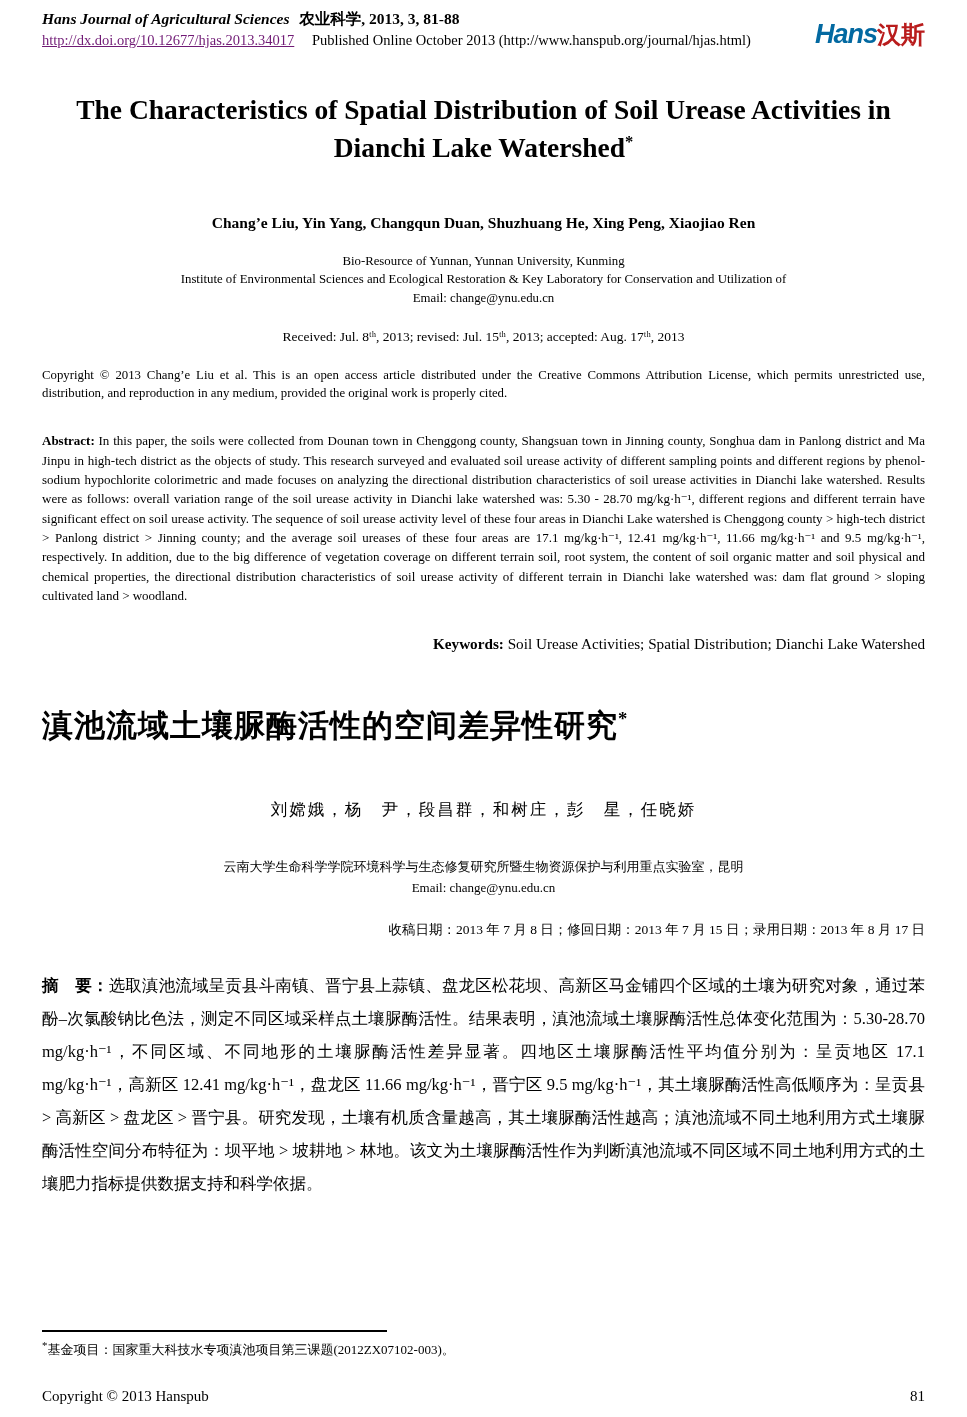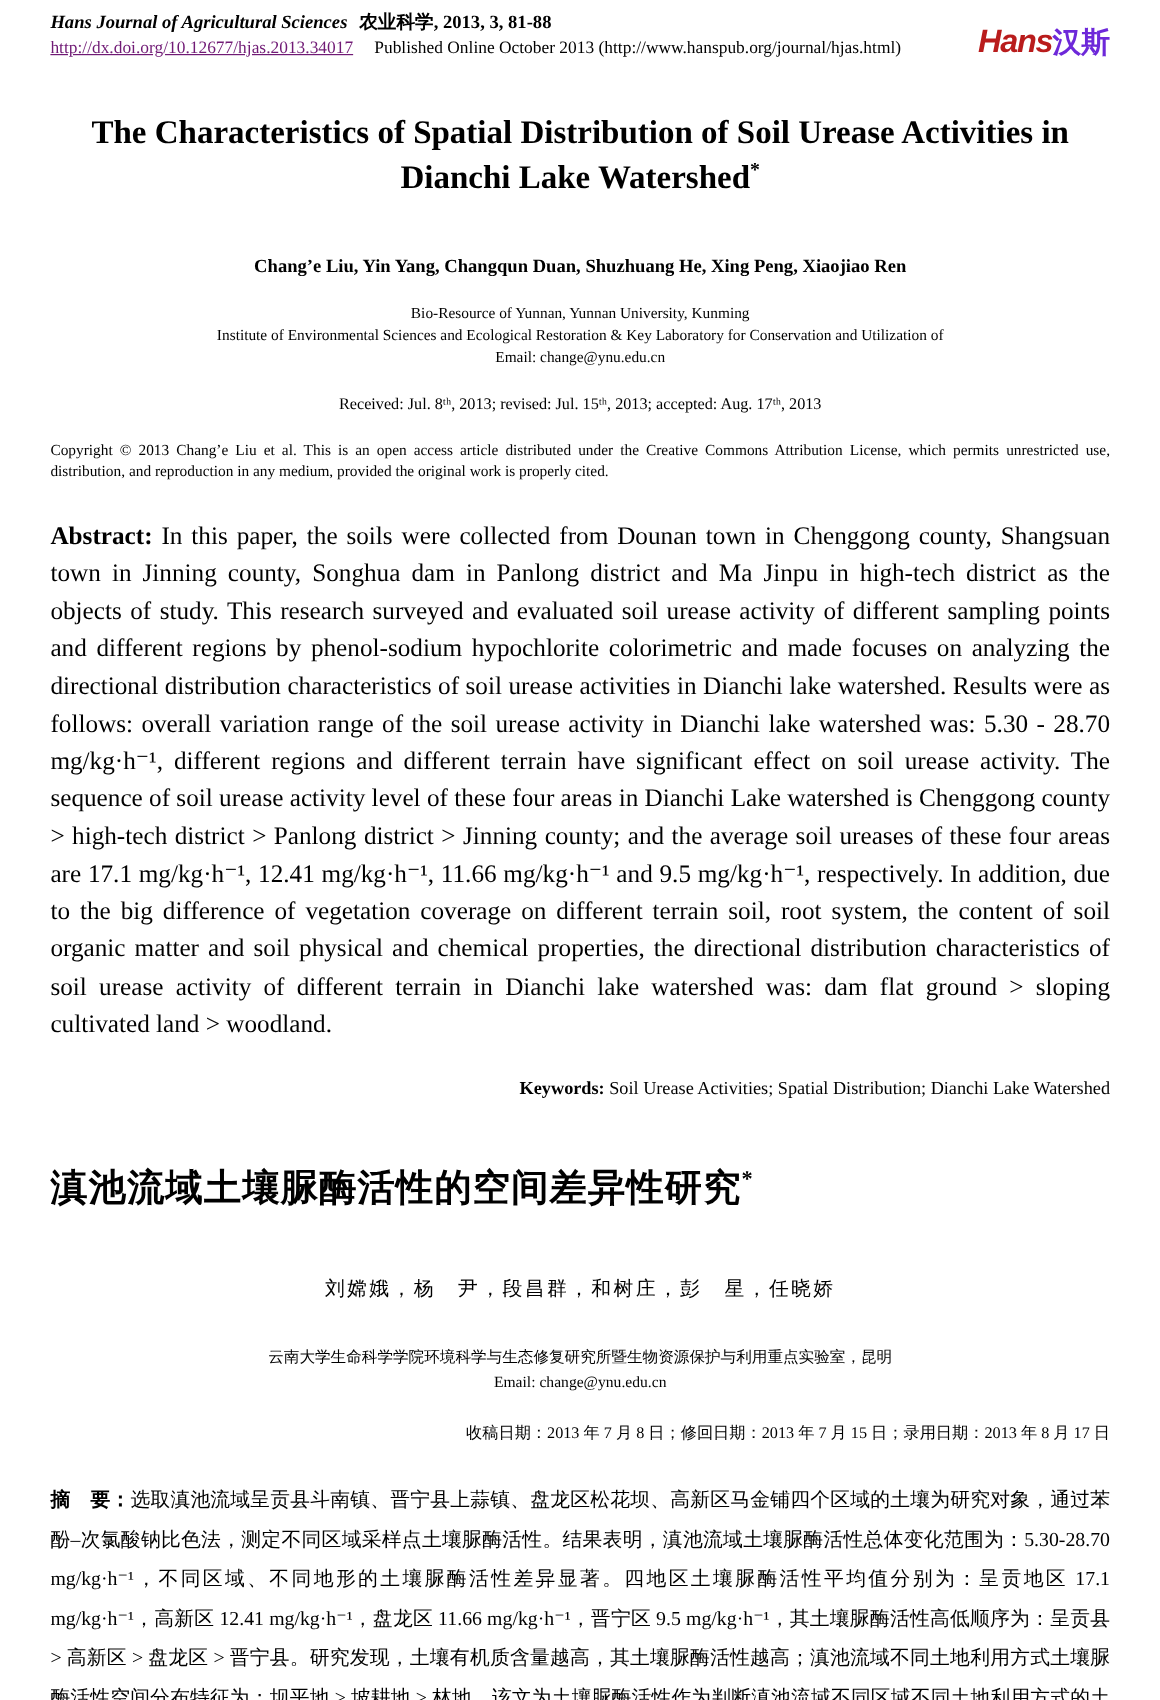--- a/index.html
+++ b/index.html
@@ -22,22 +22,22 @@
   
   .header { display: flex; justify-content: space-between; align-items: flex-end; }
   .header-left { flex: 1; }
   .journal-line { font-size: 15.5px; line-height: 1.4; white-space: nowrap; }
   .journal-en { font-weight: bold; font-style: italic; }
   .journal-cn { font-weight: bold; margin-left: 6px; }
   .doi-line { font-size: 14.5px; line-height: 1.5; white-space: nowrap; }
   .doi-link { color: #701a75; text-decoration: underline; cursor: pointer; }
   .published-info { margin-left: 14px; }
   .logo { white-space: nowrap; padding-top: 0px; }
-  .logo-en { color: #b91c1c; font-weight: bold; font-style: italic; font-size: 27px; font-family: "Liberation Sans", sans-serif; letter-spacing: -1px; }
-  .logo-cn { color: #6d28d9; font-weight: bold; font-size: 24px; font-family: "Liberation Sans", sans-serif; }
+  .logo-en { color: #0369a1; font-weight: bold; font-style: italic; font-size: 27px; font-family: "Liberation Sans", sans-serif; letter-spacing: -1px; }
+  .logo-cn { color: #b91c1c; font-weight: bold; font-size: 24px; font-family: "Liberation Sans", sans-serif; }
 
   
   .paper-title {
     margin-top: 40px;
     text-align: center;
     font-size: 27.5px;
     font-weight: bold;
     line-height: 1.35;
     padding: 0 8px;
   }
@@ -60,21 +60,21 @@
     font-size: 13.5px;
   }
   .copyright-notice {
     margin-top: 22px;
     font-size: 12.8px;
     line-height: 1.4;
     text-align: justify;
   }
   .abstract {
     margin-top: 28px;
-    font-size: 21px;
+    font-size: 13px;
     line-height: 1.49;
     text-align: justify;
   }
   .bold-label { font-weight: bold; }
   .keywords {
     margin-top: 30px;
     font-size: 15.2px;
     text-align: right;
   }
 

